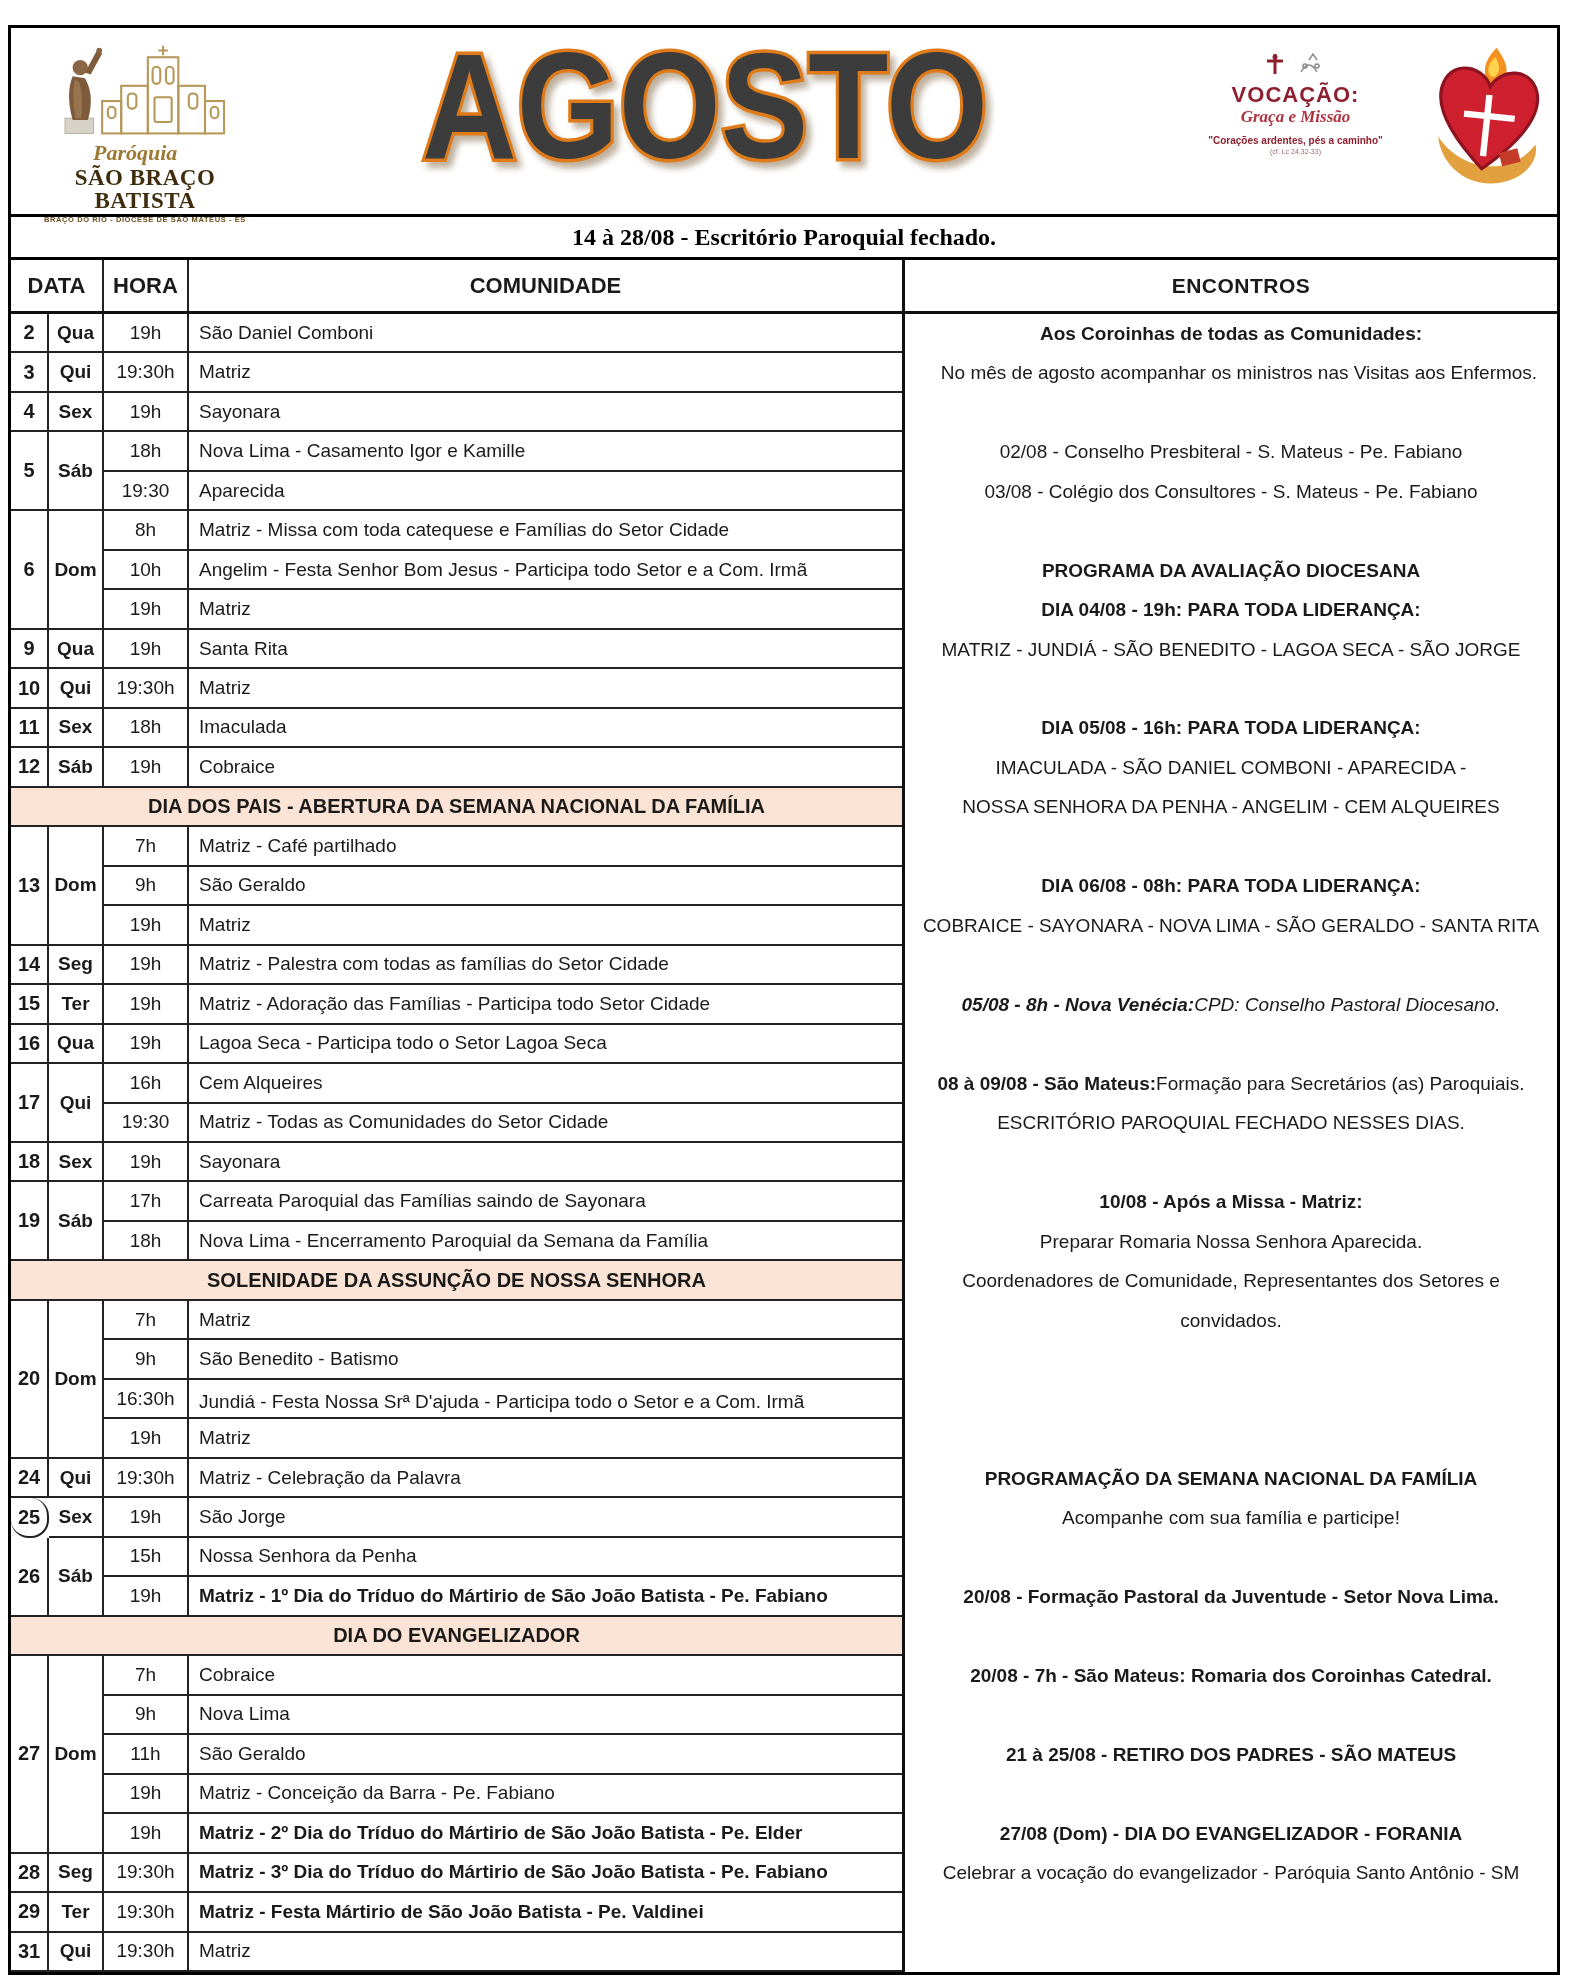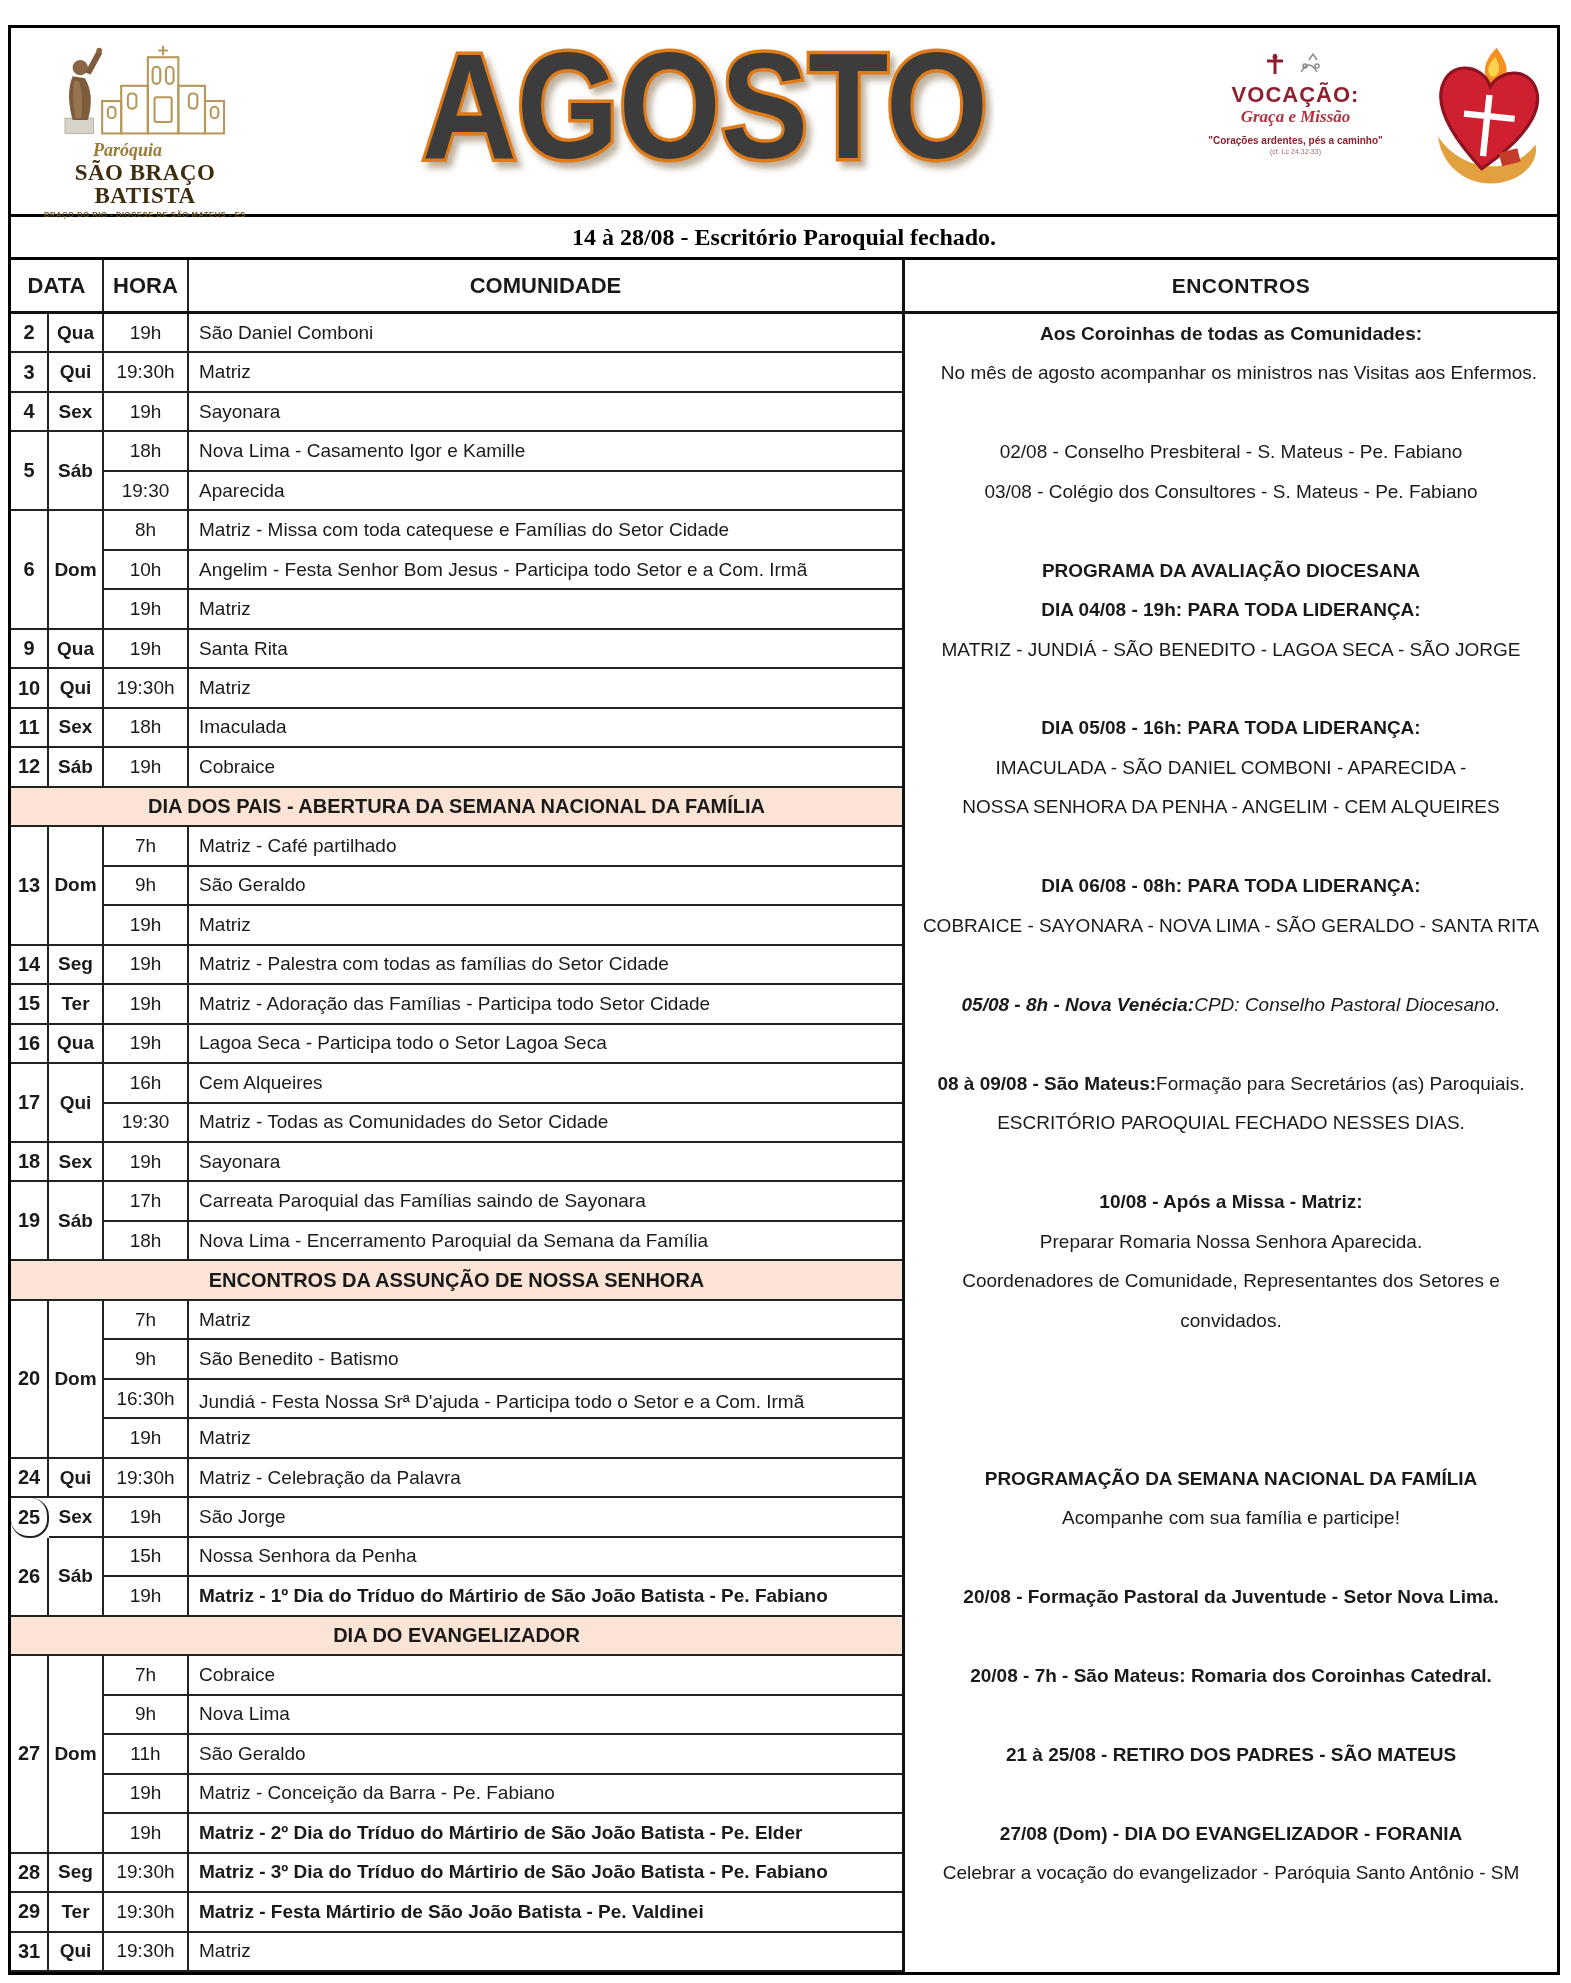--- a/index.html
+++ b/index.html
@@ -10,21 +10,21 @@
     color: #1a1a1a;
   }
   .frame {
     position: absolute; left: 8px; top: 25px; width: 1552px; height: 1950px;
     border: 3px solid #000; display: flex; flex-direction: column; background:#fff;
   }
   
   .masthead { position: relative; height: 186px; flex: 0 0 auto; }
   .parish-logo { position: absolute; left: 24px; top: 14px; width: 220px; text-align: center; }
   .parish-logo .script { font-family:"Liberation Serif", serif; font-style: italic; font-weight: bold;
-    color:#9c7a33; font-size:18px; text-align:left; padding-left:58px; margin-top:-6px; }
+    color:#9c7a33; font-size:22px; text-align:left; padding-left:58px; margin-top:-6px; }
   .parish-logo .name { font-family:"Liberation Serif", serif; font-weight: bold; color:#3f2d0d;
     font-size:23px; letter-spacing:.5px; line-height:1; }
   .parish-logo .sub { font-size:7.5px; font-weight:bold; color:#6b4f1e; letter-spacing:.6px; margin-top:3px; }
   .month-title-wrap { position:absolute; left:404px; top:6px; width:580px; text-align:center; }
   .vocation-logo { position:absolute; left:1182px; top:24px; width:205px; text-align:center; }
   .vocation-logo .voc-title { font-size:22px; font-weight:bold; color:#8e1f2f; letter-spacing:1px; margin-top:2px;}
   .vocation-logo .voc-sub { font-family:"Liberation Serif",serif; font-style:italic; font-weight:bold;
      color:#b03240; font-size:17px; margin-top:-1px; }
   .vocation-logo .voc-quote { font-size:10px; font-weight:bold; color:#8e1f2f; margin-top:8px; }
   .vocation-logo .voc-ref { font-size:7px; color:#a06a6a; margin-top:2px; }
@@ -229,21 +229,21 @@
           <div class="cell day" style="grid-area: 22 / 1 / span 1;">18</div>
           <div class="cell weekday" style="grid-area: 22 / 2 / span 1;">Sex</div>
           <div class="cell time" style="grid-area: 22 / 3;">19h</div>
           <div class="cell community" style="grid-area: 22 / 4;">Sayonara</div>
           <div class="cell day" style="grid-area: 23 / 1 / span 2;">19</div>
           <div class="cell weekday" style="grid-area: 23 / 2 / span 2;">Sáb</div>
           <div class="cell time" style="grid-area: 23 / 3;">17h</div>
           <div class="cell community" style="grid-area: 23 / 4;">Carreata Paroquial das Famílias saindo de Sayonara</div>
           <div class="cell time" style="grid-area: 24 / 3;">18h</div>
           <div class="cell community" style="grid-area: 24 / 4;">Nova Lima - Encerramento Paroquial da Semana da Família</div>
-          <div class="section-band" style="grid-area: 25 / 1 / auto / 5;">ENCONTROS DA ASSUNÇÃO DE NOSSA SENHORA</div>
+          <div class="section-band" style="grid-area: 25 / 1 / auto / 5;">SOLENIDADE DA ASSUNÇÃO DE NOSSA SENHORA</div>
           <div class="cell day" style="grid-area: 26 / 1 / span 4;">20</div>
           <div class="cell weekday" style="grid-area: 26 / 2 / span 4;">Dom</div>
           <div class="cell time" style="grid-area: 26 / 3;">7h</div>
           <div class="cell community" style="grid-area: 26 / 4;">Matriz</div>
           <div class="cell time" style="grid-area: 27 / 3;">9h</div>
           <div class="cell community" style="grid-area: 27 / 4;">São Benedito - Batismo</div>
           <div class="cell time" style="grid-area: 28 / 3;">16:30h</div>
           <div class="cell community" style="grid-area: 28 / 4; margin-top: 7px;">Jundiá - Festa Nossa Srª D'ajuda - Participa todo o Setor e a Com. Irmã</div>
           <div class="cell time" style="grid-area: 29 / 3;">19h</div>
           <div class="cell community" style="grid-area: 29 / 4;">Matriz</div>

